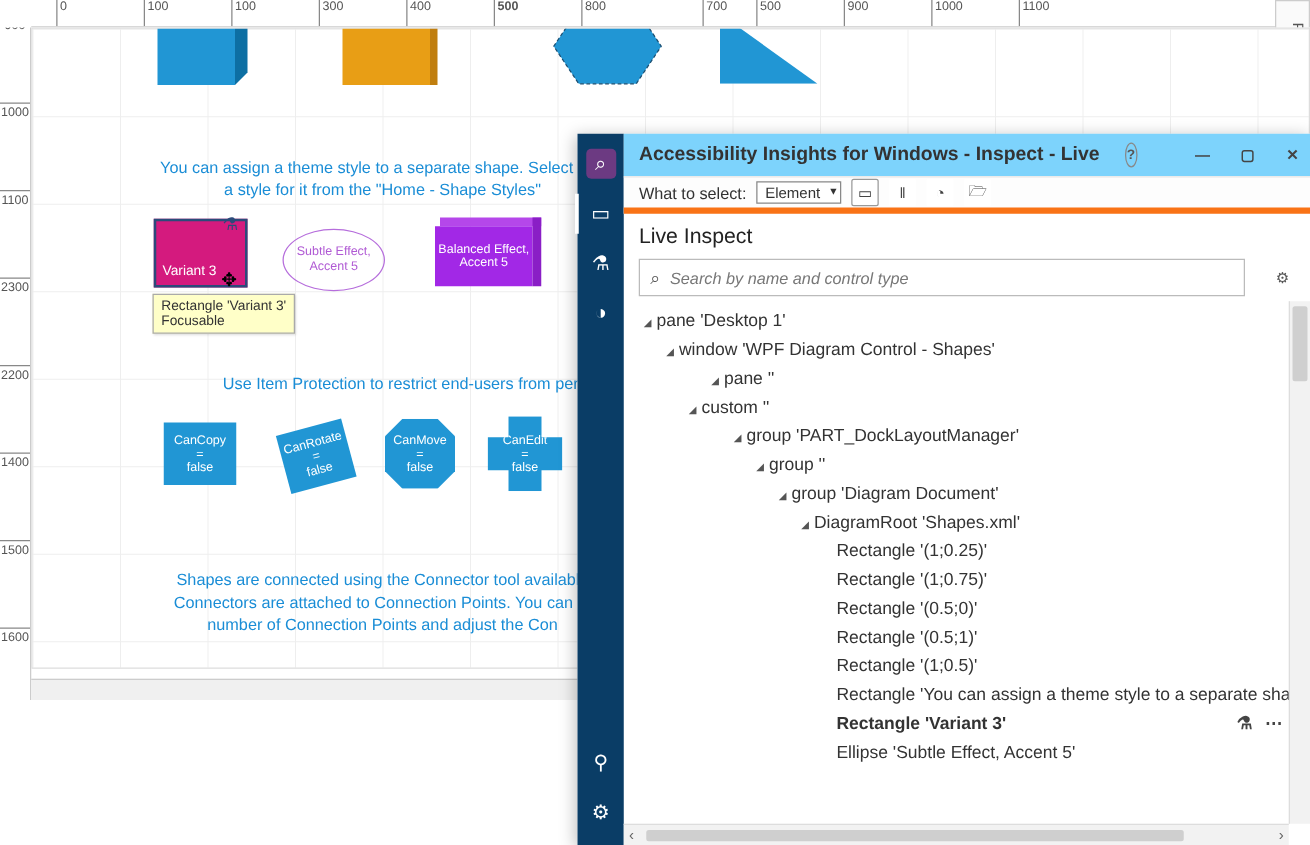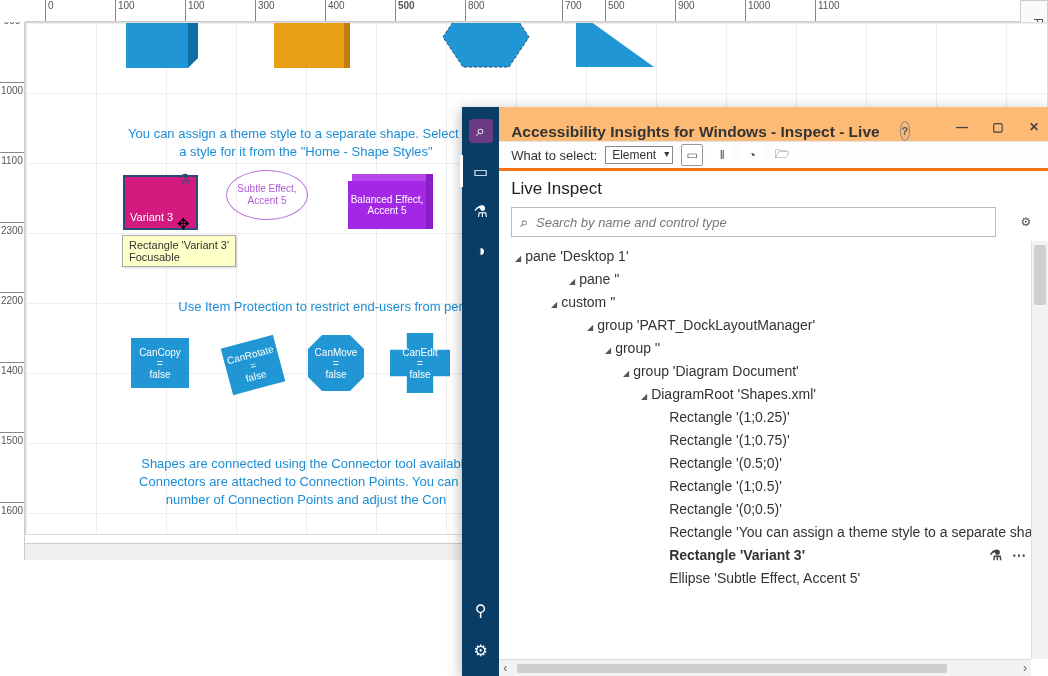--- a/index.html
+++ b/index.html
@@ -207,47 +207,47 @@
   .sb-magnify{
     background:#6c3a82;
     border-radius:4px;
     width:28px;height:28px;
     font-size:15px;
   }
 
   .ai-main{flex:1;display:flex;flex-direction:column;}
   .ai-titlebar{
     height:34px;
-    display:flex;align-items:flex-end;
+    display:flex;align-items:center;
     padding:0 6px 0 12px;
     gap:20px;
     font-size:15.5px;
     font-weight:600;
-    background:#fdba74;
+    background:#7dd3fc;
   }
   .ai-title{flex:0 0 auto;}
   .ai-title-spacer{flex:1;}
   .win-btn{
     width:34px;height:28px;
     display:flex;align-items:center;justify-content:center;
     font-size:12px;
     color:#444;
     cursor:pointer;
   }
   .help-icon{
     width:20px;height:20px;border:1px solid #888;border-radius:50%;
     display:flex;align-items:center;justify-content:center;font-size:11px;margin-right:4px;
     color:#555;
   }
 
   .ai-toolbar{
     height:30px;
     display:flex;align-items:center;padding:0 12px;gap:8px;
     border-top:1px solid #e6e6e6;
-    border-bottom:3px solid #f97316;
+    border-bottom:5px solid #f97316;
     font-size:13px;
     background:#fdfdfd;
   }
   .wts-label{color:#333;}
   .wts-select{
     border:1px solid #888;
     padding:1px 16px 1px 6px;
     position:relative;
     background:#fff;
     font-size:12px;
@@ -363,21 +363,21 @@
 a style for it from the "Home - Shape Styles"</div>
 
     <div class="sel-shape" style="left:97px;top:152px;width:75px;height:55px">
       <span>Variant 3</span>
       <span class="sel-corner">⚗</span>
       <span class="move-cursor" style="left:52px;top:38px">✥</span>
     </div>
     <div class="tooltip" style="left:96px;top:212px">Rectangle 'Variant 3'
 Focusable</div>
 
-    <div class="ellipse" style="left:200px;top:147px;width:82px;height:50px">
+    <div class="ellipse" style="left:200px;top:160px;width:82px;height:50px">
         <span>Subtle Effect, Accent 5</span>
       </div>
     <div class="cube" style="left:322px;top:158px;width:78px;height:48px">
         <span>Balanced Effect, Accent 5</span>
       </div>
 
     <div class="caption" style="left:140px;top:275px;width:320px">Use Item Protection to restrict end-users from perfo</div>
 
     <div class="smallshape" style="left:105px;top:315px;width:58px;height:50px">
         <span style="white-space:pre-line">CanCopy
@@ -448,31 +448,32 @@
       </div>
       <div class="gear-cell">
           <span>⚙</span>
         </div>
     </div>
 
     <div class="tree-wrap">
       <div class="tree">
         <div class="tree-inner" id="treeInner">
             <div class="node" style="padding-left: 8px;"><span class="tw" style="transform: rotate(0deg); font-size: 8px; color: rgb(85, 85, 85);">◢</span><span>pane 'Desktop 1'</span></div>
+            <div class="node" style="padding-left: 26px;"><span class="tw" style="transform: rotate(0deg); font-size: 8px; color: rgb(85, 85, 85);">◢</span><span>window 'WPF Diagram Control - Shapes'</span></div>
             <div class="node" style="padding-left: 62px;"><span class="tw" style="transform: rotate(0deg); font-size: 8px; color: rgb(85, 85, 85);">◢</span><span>pane ''</span></div>
             <div class="node" style="padding-left: 44px;"><span class="tw" style="transform: rotate(0deg); font-size: 8px; color: rgb(85, 85, 85);">◢</span><span>custom ''</span></div>
             <div class="node" style="padding-left: 80px;"><span class="tw" style="transform: rotate(0deg); font-size: 8px; color: rgb(85, 85, 85);">◢</span><span>group 'PART_DockLayoutManager'</span></div>
             <div class="node" style="padding-left: 98px;"><span class="tw" style="transform: rotate(0deg); font-size: 8px; color: rgb(85, 85, 85);">◢</span><span>group ''</span></div>
             <div class="node" style="padding-left: 116px;"><span class="tw" style="transform: rotate(0deg); font-size: 8px; color: rgb(85, 85, 85);">◢</span><span>group 'Diagram Document'</span></div>
             <div class="node" style="padding-left: 134px;"><span class="tw" style="transform: rotate(0deg); font-size: 8px; color: rgb(85, 85, 85);">◢</span><span>DiagramRoot 'Shapes.xml'</span></div>
             <div class="node" style="padding-left: 152px;"><span class="tw" style="transform: rotate(0deg); font-size: 8px; color: rgb(85, 85, 85);"></span><span>Rectangle '(1;0.25)'</span></div>
             <div class="node" style="padding-left: 152px;"><span class="tw" style="transform: rotate(0deg); font-size: 8px; color: rgb(85, 85, 85);"></span><span>Rectangle '(1;0.75)'</span></div>
             <div class="node" style="padding-left: 152px;"><span class="tw" style="transform: rotate(0deg); font-size: 8px; color: rgb(85, 85, 85);"></span><span>Rectangle '(0.5;0)'</span></div>
+            <div class="node" style="padding-left: 152px;"><span class="tw" style="transform: rotate(0deg); font-size: 8px; color: rgb(85, 85, 85);"></span><span>Rectangle '(0.5;1)'</span></div>
             <div class="node" style="padding-left: 152px;"><span class="tw" style="transform: rotate(0deg); font-size: 8px; color: rgb(85, 85, 85);"></span><span>Rectangle '(1;0.5)'</span></div>
-            <div class="node" style="padding-left: 152px;"><span class="tw" style="transform: rotate(0deg); font-size: 8px; color: rgb(85, 85, 85);"></span><span>Rectangle '(0;0.5)'</span></div>
             <div class="node" style="padding-left: 152px;"><span class="tw" style="transform: rotate(0deg); font-size: 8px; color: rgb(85, 85, 85);"></span><span>Rectangle 'You can assign a theme style to a separate shape</span></div>
             <div class="node sel" style="padding-left: 152px;"><span class="tw" style="transform: rotate(0deg); font-size: 8px; color: rgb(85, 85, 85);"></span><span>Rectangle 'Variant 3'</span><span class="row-actions">
                 <span>⚗</span>
                 <span>⋯</span>
               </span></div>
             <div class="node" style="padding-left: 152px;"><span class="tw" style="transform: rotate(0deg); font-size: 8px; color: rgb(85, 85, 85);"></span><span>Ellipse 'Subtle Effect, Accent 5'</span></div>
           </div>
       </div>
       <div class="vscroll">
           <div class="vscroll-thumb"></div>

